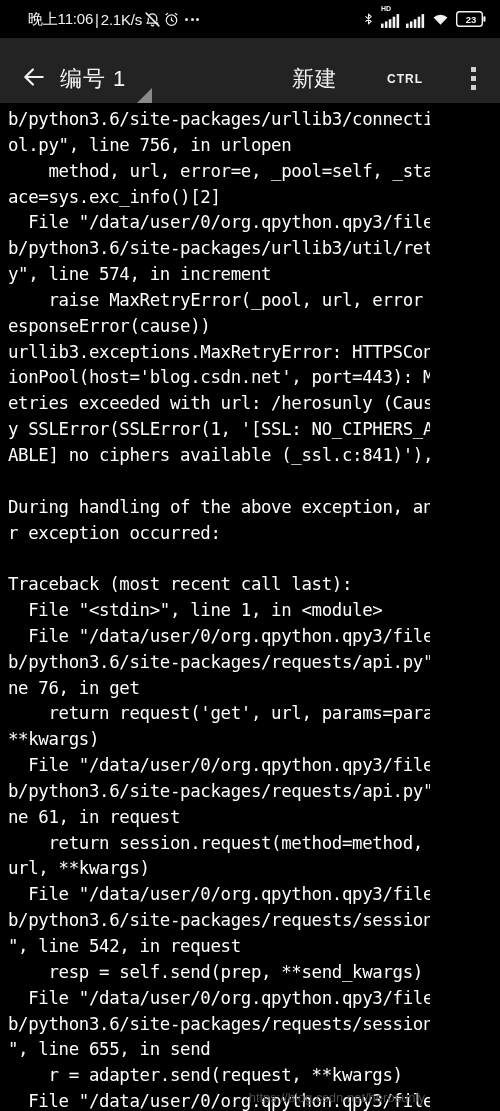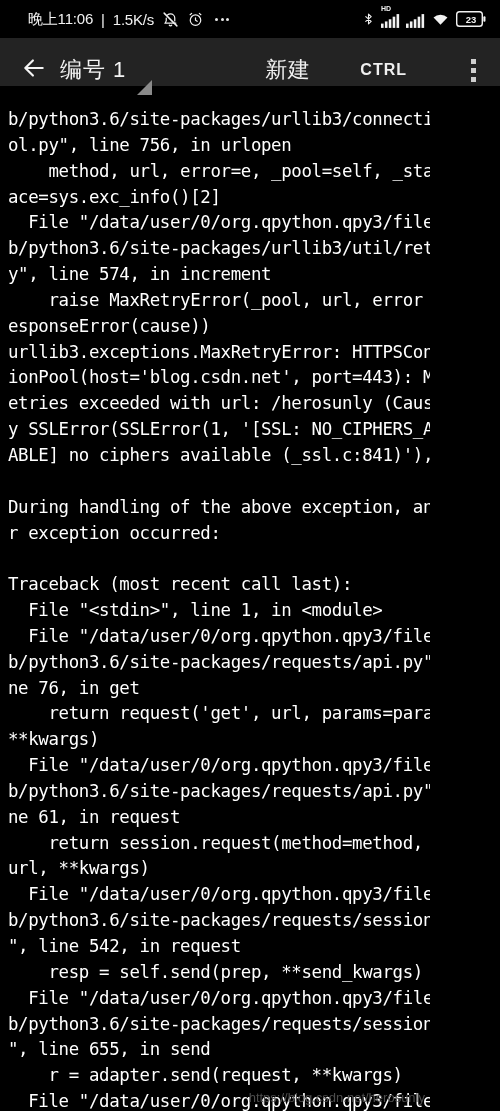--- a/index.html
+++ b/index.html
@@ -24,21 +24,21 @@
     background: #000000;
     display: flex;
     align-items: center;
     justify-content: space-between;
     padding: 0 10px;
     box-sizing: border-box;
   }
   .sb-left {
     display: flex;
     align-items: center;
-    gap: 8px;
+    gap: 2px;
     padding-left: 18px;
   }
   .sb-right {
     display: flex;
     align-items: center;
     gap: 6px;
     padding-right: 4px;
   }
   .sb-text {
     color: #f2f2f2;
@@ -64,21 +64,21 @@
     width: 3px; height: 3px;
     border-radius: 50%;
     background: #e8e8e8;
   }
 
   
   #app-bar {
     position: absolute;
     left: 0; top: 38px;
     width: 500px;
-    height: 48px;
+    height: 65px;
     background: #232323;
     display: flex;
     align-items: center;
     box-sizing: border-box;
     padding: 16px 12px 0 14px;
   }
   #back-button {
     width: 40px; height: 40px;
     display: flex; align-items: center; justify-content: center;
     flex: 0 0 auto;
@@ -113,21 +113,21 @@
   .ab-action {
     color: #f0f0f0;
     font-size: 22px;
     letter-spacing: 0.5px;
     white-space: nowrap;
     cursor: pointer;
     padding: 8px 4px;
     font-family: "Liberation Sans", sans-serif;
   }
   #new-button { margin-right: 42px; }
-  #ctrl-button { margin-right: 52px; font-weight: bold; font-size: 16px; letter-spacing: 1px; }
+  #ctrl-button { margin-right: 36px; font-weight: bold; font-size: 12px; letter-spacing: 1px; }
   #overflow-menu {
     display: flex;
     flex-direction: column;
     gap: 4px;
     align-items: center;
     justify-content: center;
     cursor: pointer;
     padding: 6px 8px;
     margin-right: 4px;
   }
@@ -171,21 +171,21 @@
     white-space: nowrap;
   }
 </style>
 </head>
 <body>
 
 <div id="status-bar">
   <div class="sb-left">
     <span class="sb-text">晚上11:06</span>
     <span class="sb-text">|</span>
-    <span class="sb-text">1.5K/s</span>
+    <span class="sb-text">2.1K/s</span>
     <span class="sb-icon">
       <svg width="17" height="17" viewBox="0 0 24 24" fill="none" stroke="#f2f2f2" stroke-width="1.7" stroke-linecap="round">
         <path d="M18 14V10a6 6 0 0 0-6-6 6 6 0 0 0-4.2 1.7"></path>
         <path d="M6 10v4l-1.6 3h15.2"></path>
         <path d="M10.3 20a2 2 0 0 0 3.4 0"></path>
         <line x1="3" y1="3" x2="21" y2="21" stroke-width="2"></line>
       </svg>
     </span>
     <span class="sb-icon">
       <svg width="17" height="17" viewBox="0 0 24 24" fill="none" stroke="#f2f2f2" stroke-width="1.7" stroke-linecap="round">

